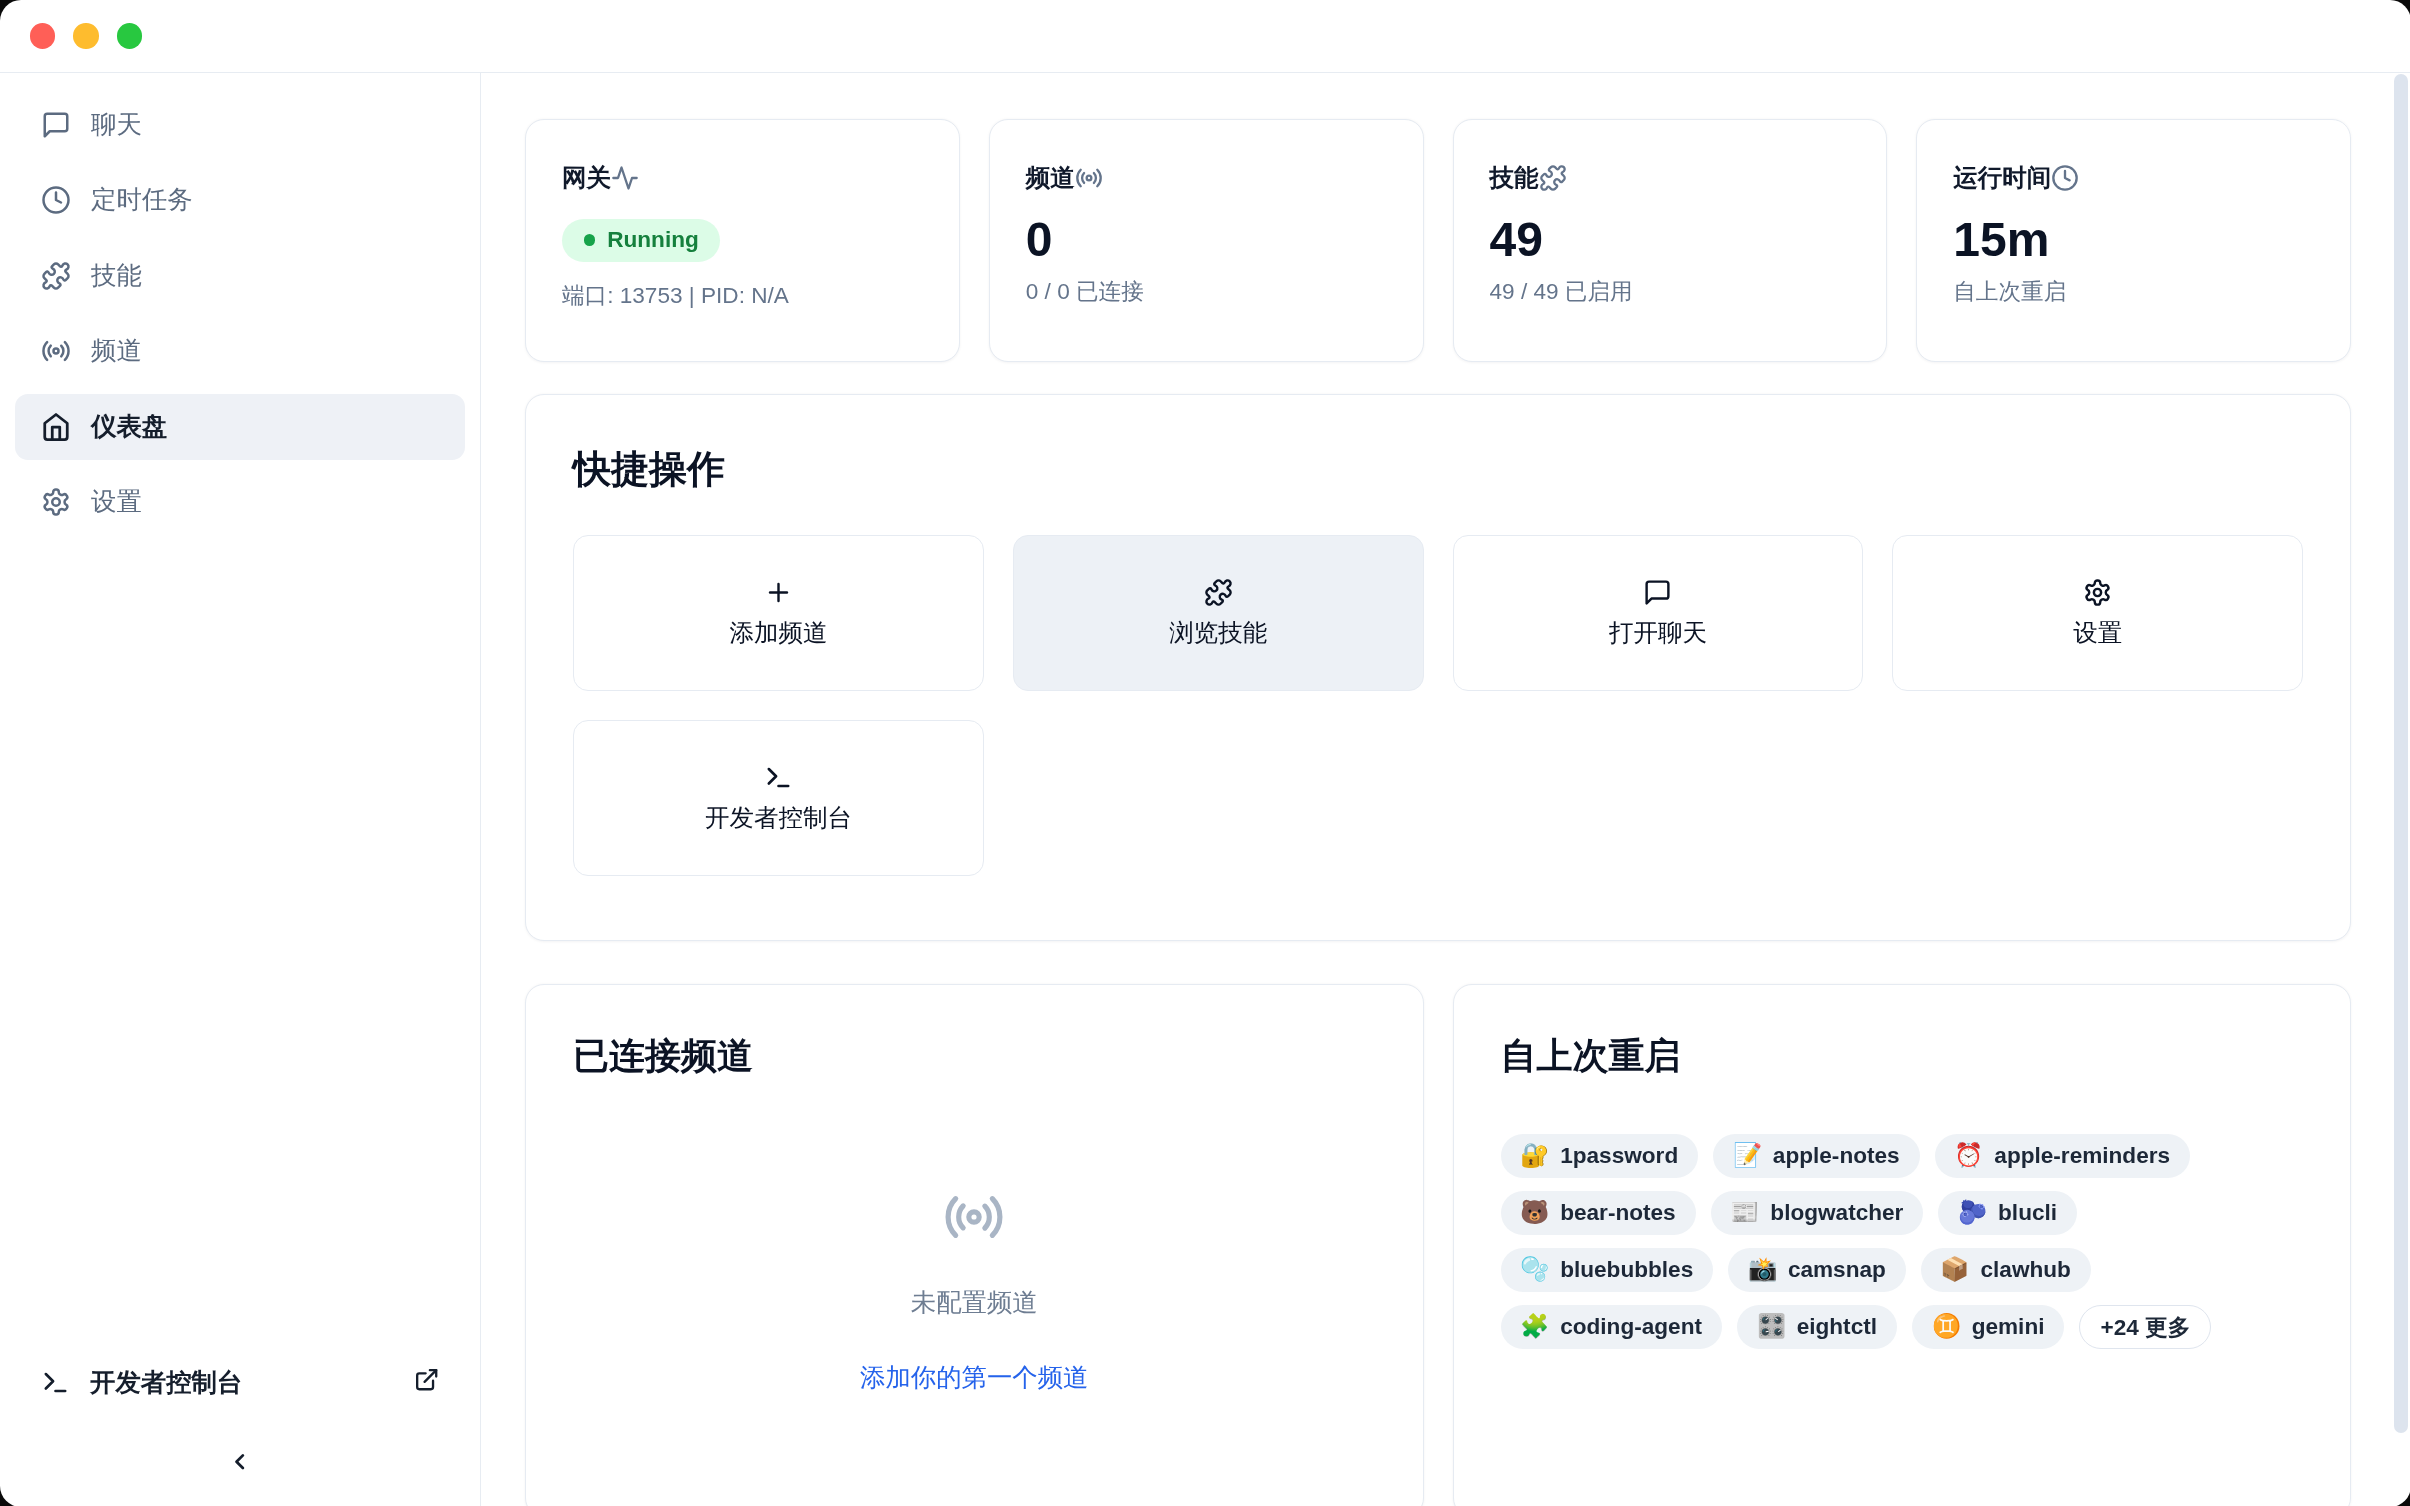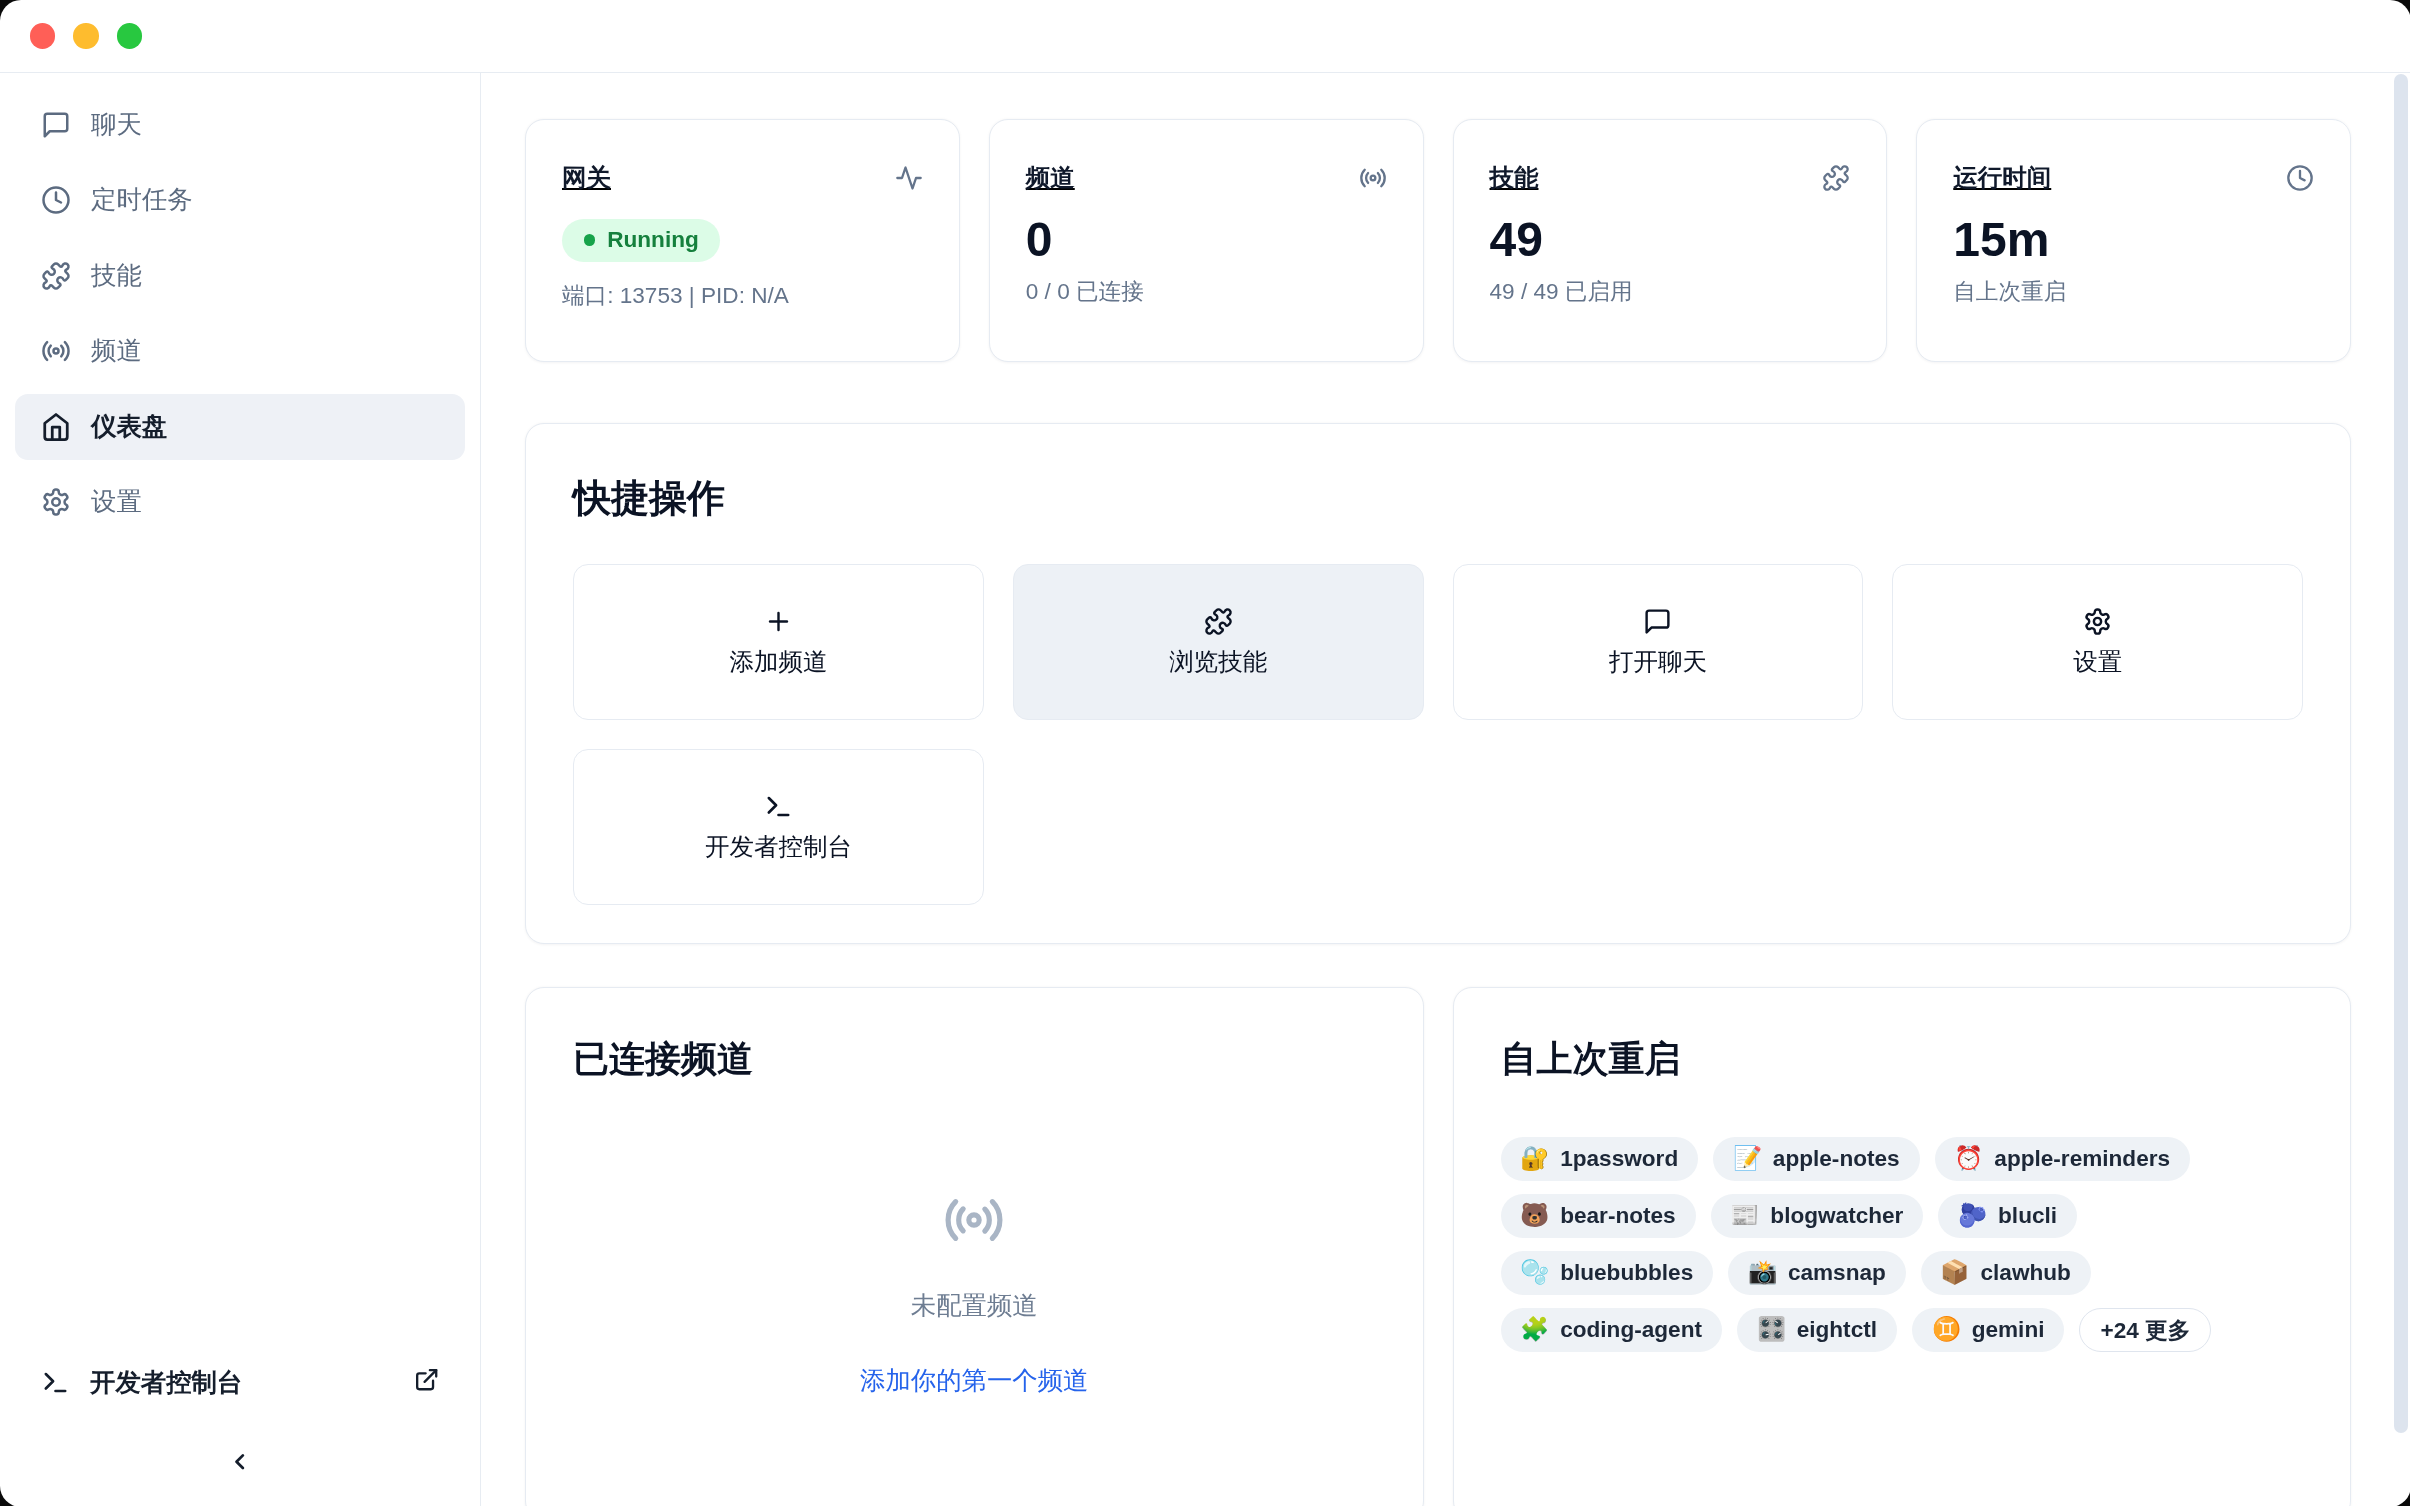--- a/index.html
+++ b/index.html
@@ -70,36 +70,36 @@
   }
   .card {
     background:#fff;
     border:0.9px solid #e6ebf2;
     border-radius:19px;
     box-shadow:0 0.9px 2.8px rgba(16,24,40,.05);
   }
   
   .stats-row { flex:none; display:flex; gap:29px; }
   .stat-card { flex:1; height:243px; padding:41px 36px 0; }
-  .stat-head { display:flex; justify-content:space-between; align-items:center;text-decoration:underline; }
+  .stat-head { display:flex; align-items:center; }
   .stat-title { font-size:24.5px; font-weight:700; color:#10192b; }
   .stat-head .s-icon { color:#64748b; }
   .stat-head svg { width:28px; height:28px; display:block; }
   .badge {
     margin-top:24.5px; display:inline-flex; align-items:center; gap:12.2px;
     background:#dcfce7; border-radius:941px; padding:8.5px 21.7px;
     font-size:22.6px; font-weight:600; color:#15803d;
   }
   .badge-dot { width:11.3px; height:11.3px; border-radius:50%; background:#16a34a; }
   .stat-detail { margin-top:18px; font-size:22.6px; color:#64748b; }
   .stat-value { margin-top:21px; font-size:48px; font-weight:700; color:#0b1324; line-height:1.05; }
   .stat-sub { margin-top:10.4px; font-size:22.6px; color:#64748b; }
 
   
-  .qa-card { margin-top:61px; flex:none; padding:49px 47px 38px;font-family:Liberation Mono, monospace; }
+  .qa-card { margin-top:32px; flex:none; padding:49px 47px 64px;font-family:Liberation Mono, monospace; }
   .qa-title { font-size:38px; font-weight:700; color:#0b1324; }
   .qa-sub { margin-top:12.2px; font-size:25.4px; color:#64748b; }
   .qa-grid { margin-top:40px; display:grid; grid-template-columns:repeat(4,1fr); gap:29px; }
   .qa-btn {
     height:156px; border:0.9px solid #e6ebf2; border-radius:15px; background:#fff;
     display:flex; flex-direction:column; align-items:center; justify-content:center;
     gap:9px; font-size:24.5px; font-weight:500; color:#0b1324; cursor:pointer;
   }
   .qa-btn svg { width:29px; height:29px; display:block; }
   .qa-btn.hl { background:#edf1f6; }

